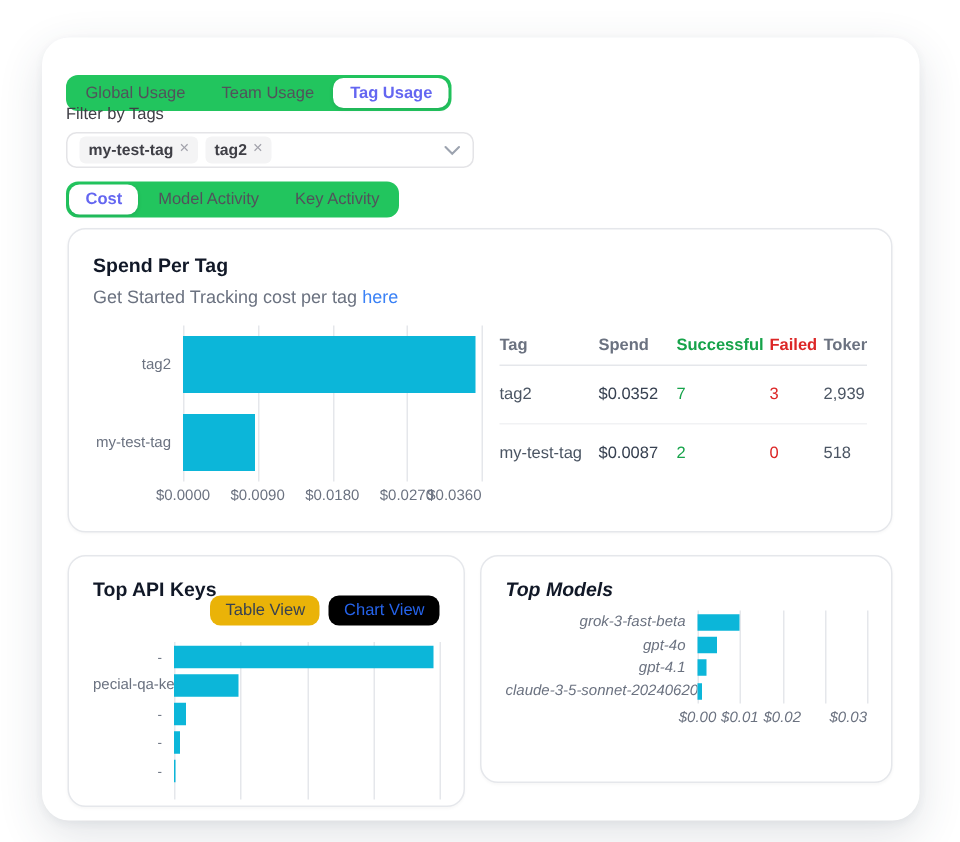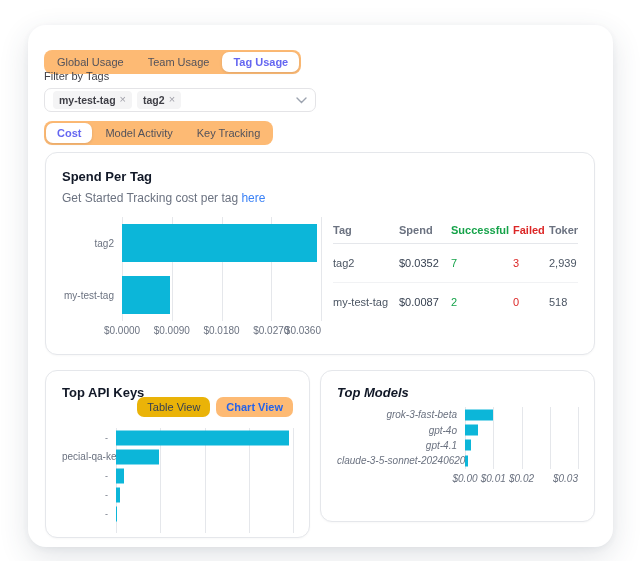--- a/index.html
+++ b/index.html
@@ -1,21 +1,21 @@
 <!DOCTYPE html>
 <html><head>
 <meta charset="utf-8">
 <style>
   html,body{margin:0;padding:0;width:640px;height:561px;overflow:hidden;background:#ffffff;
     font-family:"Liberation Sans",sans-serif;-webkit-font-smoothing:antialiased;}
   .panel{position:absolute;left:28px;top:25px;width:585px;height:522px;background:#fff;
     border-radius:18px;box-shadow:0 10px 30px rgba(51,65,85,.14),0 2px 6px rgba(51,65,85,.06);}
 
   
-  .tabbar{position:absolute;display:inline-flex;align-items:center;background:#fdba74;
+  .tabbar{position:absolute;display:inline-flex;align-items:center;background:#22c55e;
     border-radius:8px;padding:2px;gap:2px;}
   .tabbar .tab{font-size:11px;color:#52525b;padding:4px 11px;border-radius:7px;cursor:pointer;
     white-space:nowrap;font-weight:500;}
   .tabbar .tab.active{background:#fff;color:#6466f1;box-shadow:0 1px 3px rgba(15,23,42,.12);font-weight:600;}
   #usage-tabs{left:16px;top:25px;}
   #view-subtabs{left:16px;top:96px;}
 
   .filter-label{position:absolute;left:16px;top:45px;font-size:11px;color:#3f3f46;}
 
   
@@ -51,21 +51,21 @@
   .sp-body .cell{font-size:11px;color:#4b5563;}
   .sp-body .cell:nth-child(2){color:#374151;}
   .sp-body .cell:nth-child(3){color:#16a34a;}
   .sp-body .cell:nth-child(4){color:#dc2626;}
   .cell{white-space:nowrap;overflow:hidden;}
 
   
   .view-btns{position:absolute;right:16px;top:26px;display:flex;gap:6px;}
   .vbtn{font-size:11px;border-radius:7px;padding:4px 10px;cursor:pointer;white-space:nowrap;}
   .vbtn.plain{background:#eab308;color:#374151;}
-  .vbtn.active{background:#fdba74;color:#2563eb;font-weight:700;}
+  .vbtn.active{background:#000000;color:#2563eb;font-weight:400;}
 
   
   .hchart{position:relative;}
   .hc-body{position:relative;}
   .hc-grid{position:absolute;top:0;bottom:0;right:0;}
   .hc-gridline{position:absolute;top:0;bottom:0;width:1px;background:#e5e7eb;}
   .hc-row{display:flex;align-items:center;position:relative;}
   .hc-label{flex:none;text-align:right;padding-right:8px;color:#6b7280;white-space:nowrap;
     overflow:hidden;box-sizing:border-box;}
   .hc-track{flex:1;position:relative;height:100%;}
@@ -103,21 +103,21 @@
     <span class="chev">
       <svg width="11" height="7" viewBox="0 0 11 7">
           <path d="M1 1l4.5 4.5L10 1" fill="none" stroke="#9ca3af" stroke-width="1.4" stroke-linecap="round"></path>
         </svg>
     </span>
   </div>
 
   <div class="tabbar" id="view-subtabs">
       <span class="tab active">Cost</span>
       <span class="tab">Model Activity</span>
-      <span class="tab">Key Tracking</span>
+      <span class="tab">Key Activity</span>
     </div>
 
   <div class="card" id="spend-card">
     <div class="card-title">Spend Per Tag</div>
     <div class="card-sub">
       <span>Get Started Tracking cost per tag </span><a class="link">here</a>
     </div>
     <div class="spend-flex">
       <div class="spend-chart-wrap">
         <div class="hchart" id="spend-chart">

